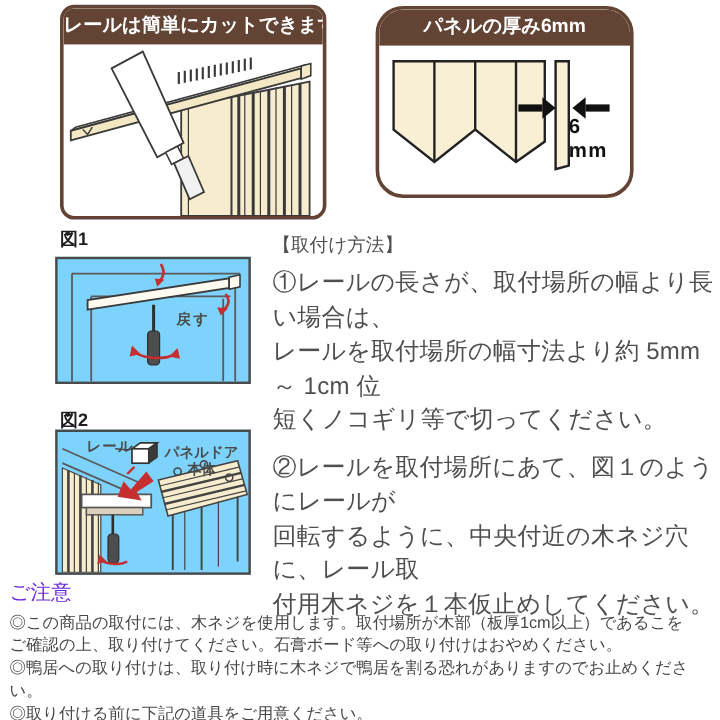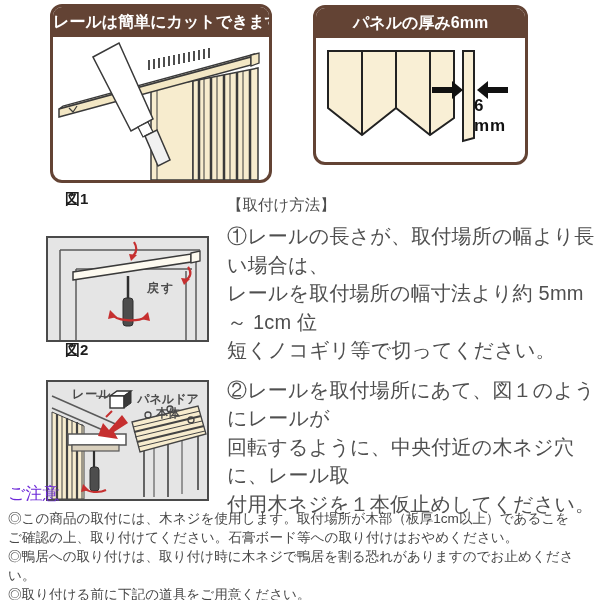--- a/index.html
+++ b/index.html
@@ -14,36 +14,36 @@
     position:absolute;background:#fff;
     border:3px solid #634334;border-radius:12px;
     overflow:hidden;box-sizing:border-box;
   }
   .feature-box .band{
     height:30px;line-height:30px;background:#634334;color:#fff;
     font-weight:bold;font-size:16px;text-align:center;
     letter-spacing:0px;white-space:nowrap;
   }
   #box-rail-cut{left:50px;top:4px;width:222px;height:179px;}
-  #box-thickness{left:313px;top:5px;width:215px;height:160px;}
+  #box-thickness{left:313px;top:5px;width:215px;height:160px;border-radius:23px;}
   .illus{display:block;}
   .thickness-label{
     position:absolute;left:158px;top:88px;width:36px;
     font-weight:bold;font-size:17px;color:#111;letter-spacing:1px;
   }
   .thickness-caption{
     position:absolute;left:0;bottom:5px;width:100%;text-align:center;
     font-weight:bold;font-size:11px;color:#222;white-space:nowrap;
   }
   
-  .fig-label{position:absolute;font-weight:bold;font-size:15px;color:#1d1d1d;margin-left:15px;}
+  .fig-label{position:absolute;font-weight:bold;font-size:15px;color:#1d1d1d;}
   #fig1-label{left:50px;top:190px;}
   #fig2-label{left:50px;top:341px;}
   .fig-frame{
-    position:absolute;background:#e5e5e5;border:2px solid #4a4a4a;box-sizing:border-box;margin-top:22px;
+    position:absolute;background:#7dd3fc;border:2px solid #4a4a4a;box-sizing:border-box;
   }
   #fig1{left:46px;top:214px;width:163px;height:106px;}
   #fig2{left:46px;top:358px;width:163px;height:121px;}
   .fig-note{
     position:absolute;font-size:12px;color:#4a4a4a;font-weight:bold;white-space:pre-line;
   }
   #fig1-annotation{left:99px;top:42px;letter-spacing:2px;}
   #fig2-rail-label{left:24px;top:4px;letter-spacing:1px;}
   #fig2-panel-label{left:88px;top:10px;width:64px;text-align:center;line-height:14px;}
   

